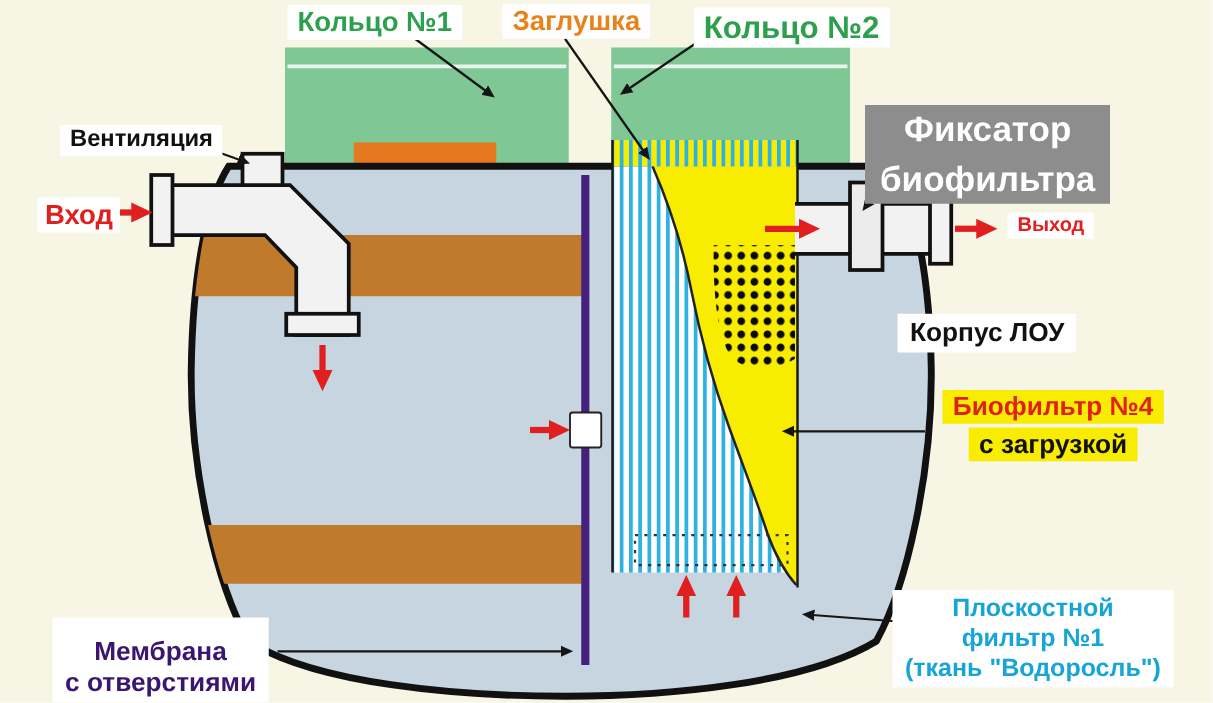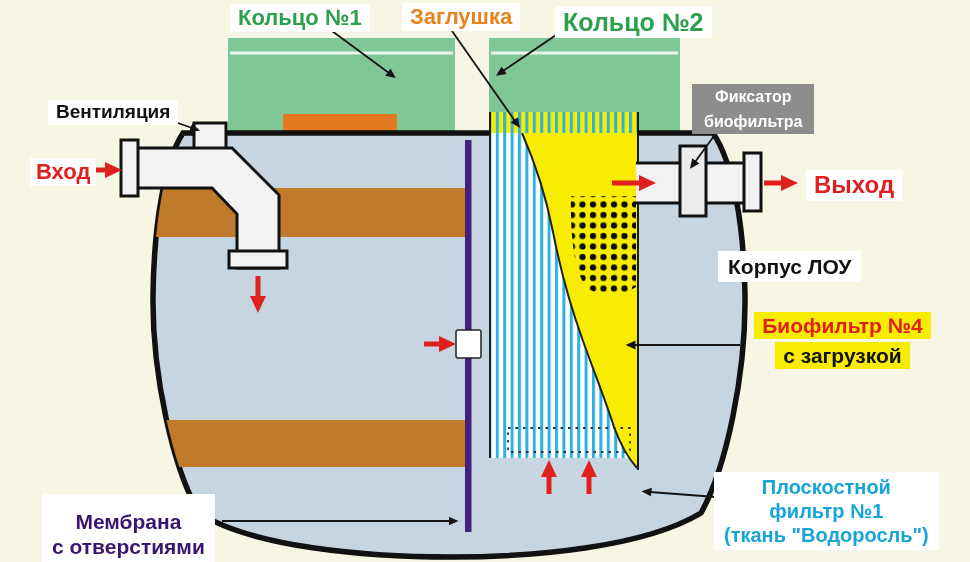--- a/index.html
+++ b/index.html
@@ -38,22 +38,22 @@
   .lbl{position:absolute;font-weight:700;font-size:21px;line-height:1.2;white-space:nowrap;}
   .wbox{background:#ffffff;padding:1px 8px;}
   .center{text-align:center;}
   #lbl-ring1{left:230px;top:4px;color:var(--label-green);font-size:22px;}
   #lbl-plug{left:402px;top:3px;color:var(--label-orange);font-size:22px;}
   #lbl-ring2{left:508px;top:6px;color:var(--label-green);font-size:25px;margin-left:47px;}
   #lbl-vent{left:48px;top:100px;color:#111;font-size:19px;}
   #lbl-inlet{left:30px;top:158px;color:var(--label-red);font-size:22px;padding:1px 6px;}
   #lbl-fixator{left:692px;top:84px;}
   #lbl-fixator .gbox{display:block;background:var(--label-gray-bg);color:#fff;
-                     padding:3px 12px;font-size:16px;text-align:center;}
-  #lbl-outlet{left:806px;top:170px;color:var(--label-red);font-size:24px;}
+                     padding:3px 12px;font-size:28px;text-align:center;}
+  #lbl-outlet{left:806px;top:170px;color:var(--label-red);font-size:16px;}
   #lbl-korpus{left:718px;top:227px;color:#111;padding:3px 10px;margin-top:24px;}
   #lbl-biofilter{left:745px;top:312px;display:flex;flex-direction:column;align-items:center;gap:3px;width:195px;}
   #lbl-biofilter .ybox{background:var(--filter-yellow);padding:1px 8px;display:inline-block;}
   #lbl-biofilter .l1{color:var(--label-red);}
   #lbl-biofilter .l2{color:#111;}
   #lbl-flatfilter{left:714px;top:472px;color:var(--label-cyan);font-size:20px;padding:3px 10px;text-align:center;}
   #lbl-membrane{left:42px;top:494px;color:var(--label-purple);padding:15px 10px;}
   .row{display:block;}
 </style>
 </head>

